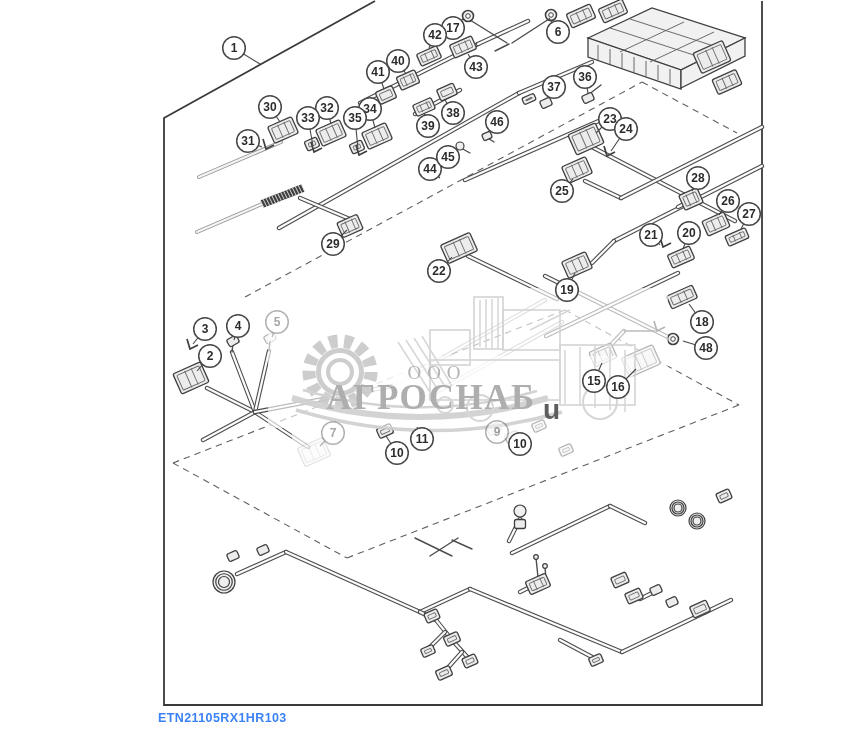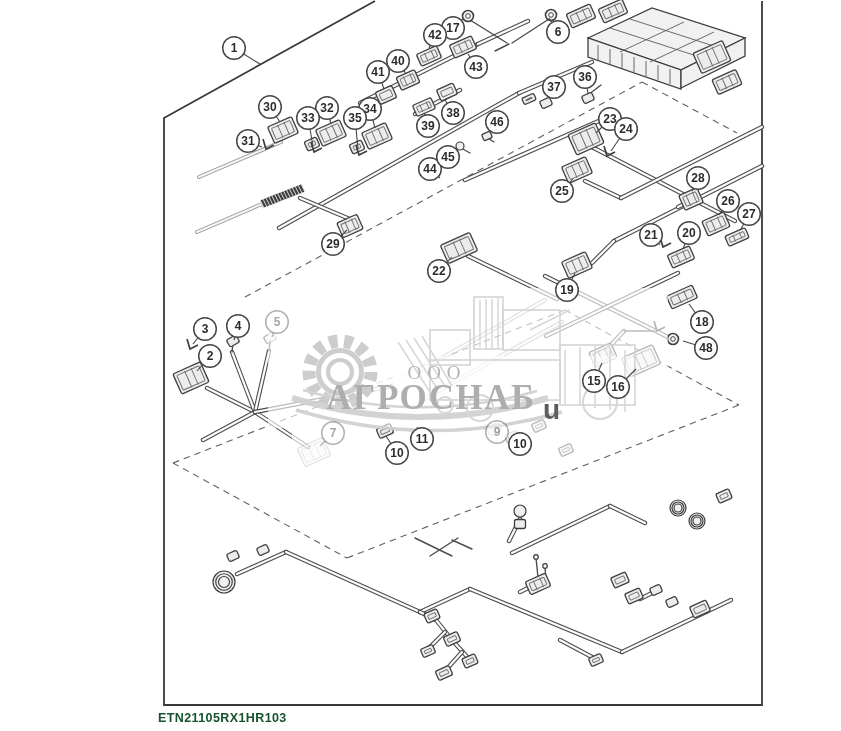--- a/index.html
+++ b/index.html
@@ -1,20 +1,20 @@
 <!DOCTYPE html>
 <html><head>
 <meta charset="utf-8">
 <style>
   html,body{margin:0;padding:0;background:#fff;}
   .page{position:relative;width:841px;height:731px;background:#ffffff;overflow:hidden;
         font-family:"Liberation Sans",sans-serif;}
   svg{position:absolute;left:0;top:0;}
   .drawing-number{position:absolute;left:158px;top:711px;font-size:12.5px;font-weight:bold;
-        letter-spacing:.4px;color:#14532d;}
+        letter-spacing:.4px;color:#3b82f6;}
   text.wm-ooo{font-family:"Liberation Serif",serif;font-size:19px;letter-spacing:6px;fill:#ababab;}
   text.wm-name{font-family:"Liberation Serif",serif;font-size:35px;font-weight:bold;letter-spacing:1.5px;fill:#a6a6a6;}
   text.wm-u{font-family:"Liberation Sans",sans-serif;font-size:28px;font-weight:bold;fill:#4c4c4c;}
   .co-num{font-family:"Liberation Sans",sans-serif;font-size:12px;font-weight:bold;fill:#2b2b2b;}
 </style>
 </head>
 <body>
 
 <div class="page">
   <svg id="dwg" width="841" height="731" viewBox="0 0 841 731">

